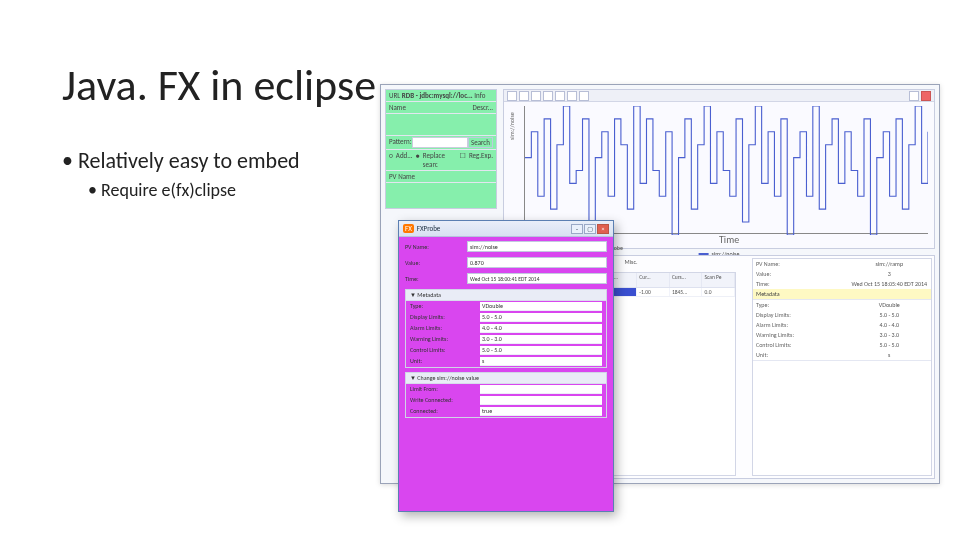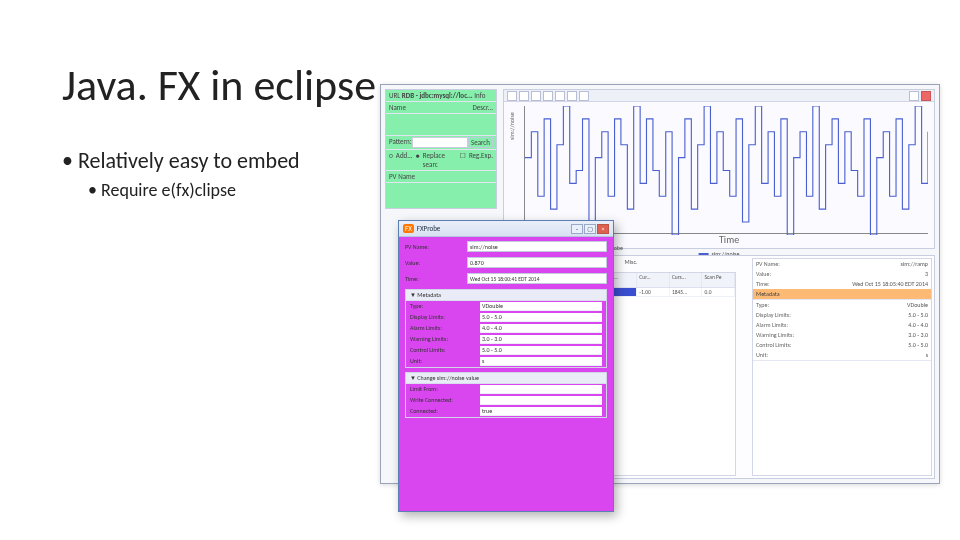--- a/index.html
+++ b/index.html
@@ -36,24 +36,24 @@
   .tabs-row span { padding: 0 4px; }
   .bg-table { position: absolute; left: 2px; top: 16px; width: 230px; bottom: 2px; border: 1px solid #d2d6e6; background: #fff; font-size: 5.5px; color: #555; }
   .bg-table .hdr { display: flex; background: #f1f3fa; border-bottom: 1px solid #dde1ef; }
   .bg-table .hdr span { flex: 1; padding: 1px 2px; border-right: 1px solid #e5e8f3; }
   .bg-table .drow { display: flex; border-bottom: 1px solid #eef0f7; }
   .bg-table .drow span { flex: 1; padding: 1px 2px; border-right: 1px solid #f1f3fa; overflow: hidden; white-space: nowrap; }
   .bg-table .drow span.colorcell { background: #3a4fd0; }
 
   .bg-right-pane { position: absolute; right: 2px; top: 2px; width: 180px; bottom: 2px; border: 1px solid #d2d6e6; background: #fff; font-size: 6px; color: #555; }
   .kv-group { border-bottom: 1px solid #e4e7f2; }
-  .kv-group .grp-title { background: #fdba74; padding: 1px 3px; font-size: 6px; color: #444; border-bottom: 1px solid #e4e7f2; }
+  .kv-group .grp-title { background: #fef9c3; padding: 1px 3px; font-size: 6px; color: #444; border-bottom: 1px solid #e4e7f2; }
   .kv { display: flex; padding: 1px 3px; }
   .kv .k { flex: 0 0 55%; color: #666; }
-  .kv .v { flex: 1; text-align: right; }
+  .kv .v { flex: 1; text-align: center; }
 
   
   .fg-window { position: absolute; left: 18px; top: 136px; width: 216px; height: 292px; border: 1px solid #5b7fb2; background: #d946ef; box-shadow: 3px 4px 10px rgba(0,0,0,.3); }
   .fg-title { height: 16px; background: linear-gradient(#e9eef9,#d8e1f2); border-bottom: 1px solid #b6c2dd; display: flex; align-items: center; font-size: 7px; color: #234; padding: 0 4px; }
   .fg-title .gap { flex: 1; }
   .fg-title .winbtn { width: 12px; height: 10px; margin-left: 1px; border: 1px solid #9aa8c6; background: #eaf0fb; font-size: 6px; text-align: center; line-height: 8px; }
   .fg-title .winbtn.close { background: #e06050; border-color: #b54; color: #fff; }
   .fg-body { padding: 4px 6px; font-size: 6px; color: #333; }
   .fg-body .field { display: flex; margin-bottom: 5px; align-items: center; }
   .fg-body .field .k { flex: 0 0 62px; }

